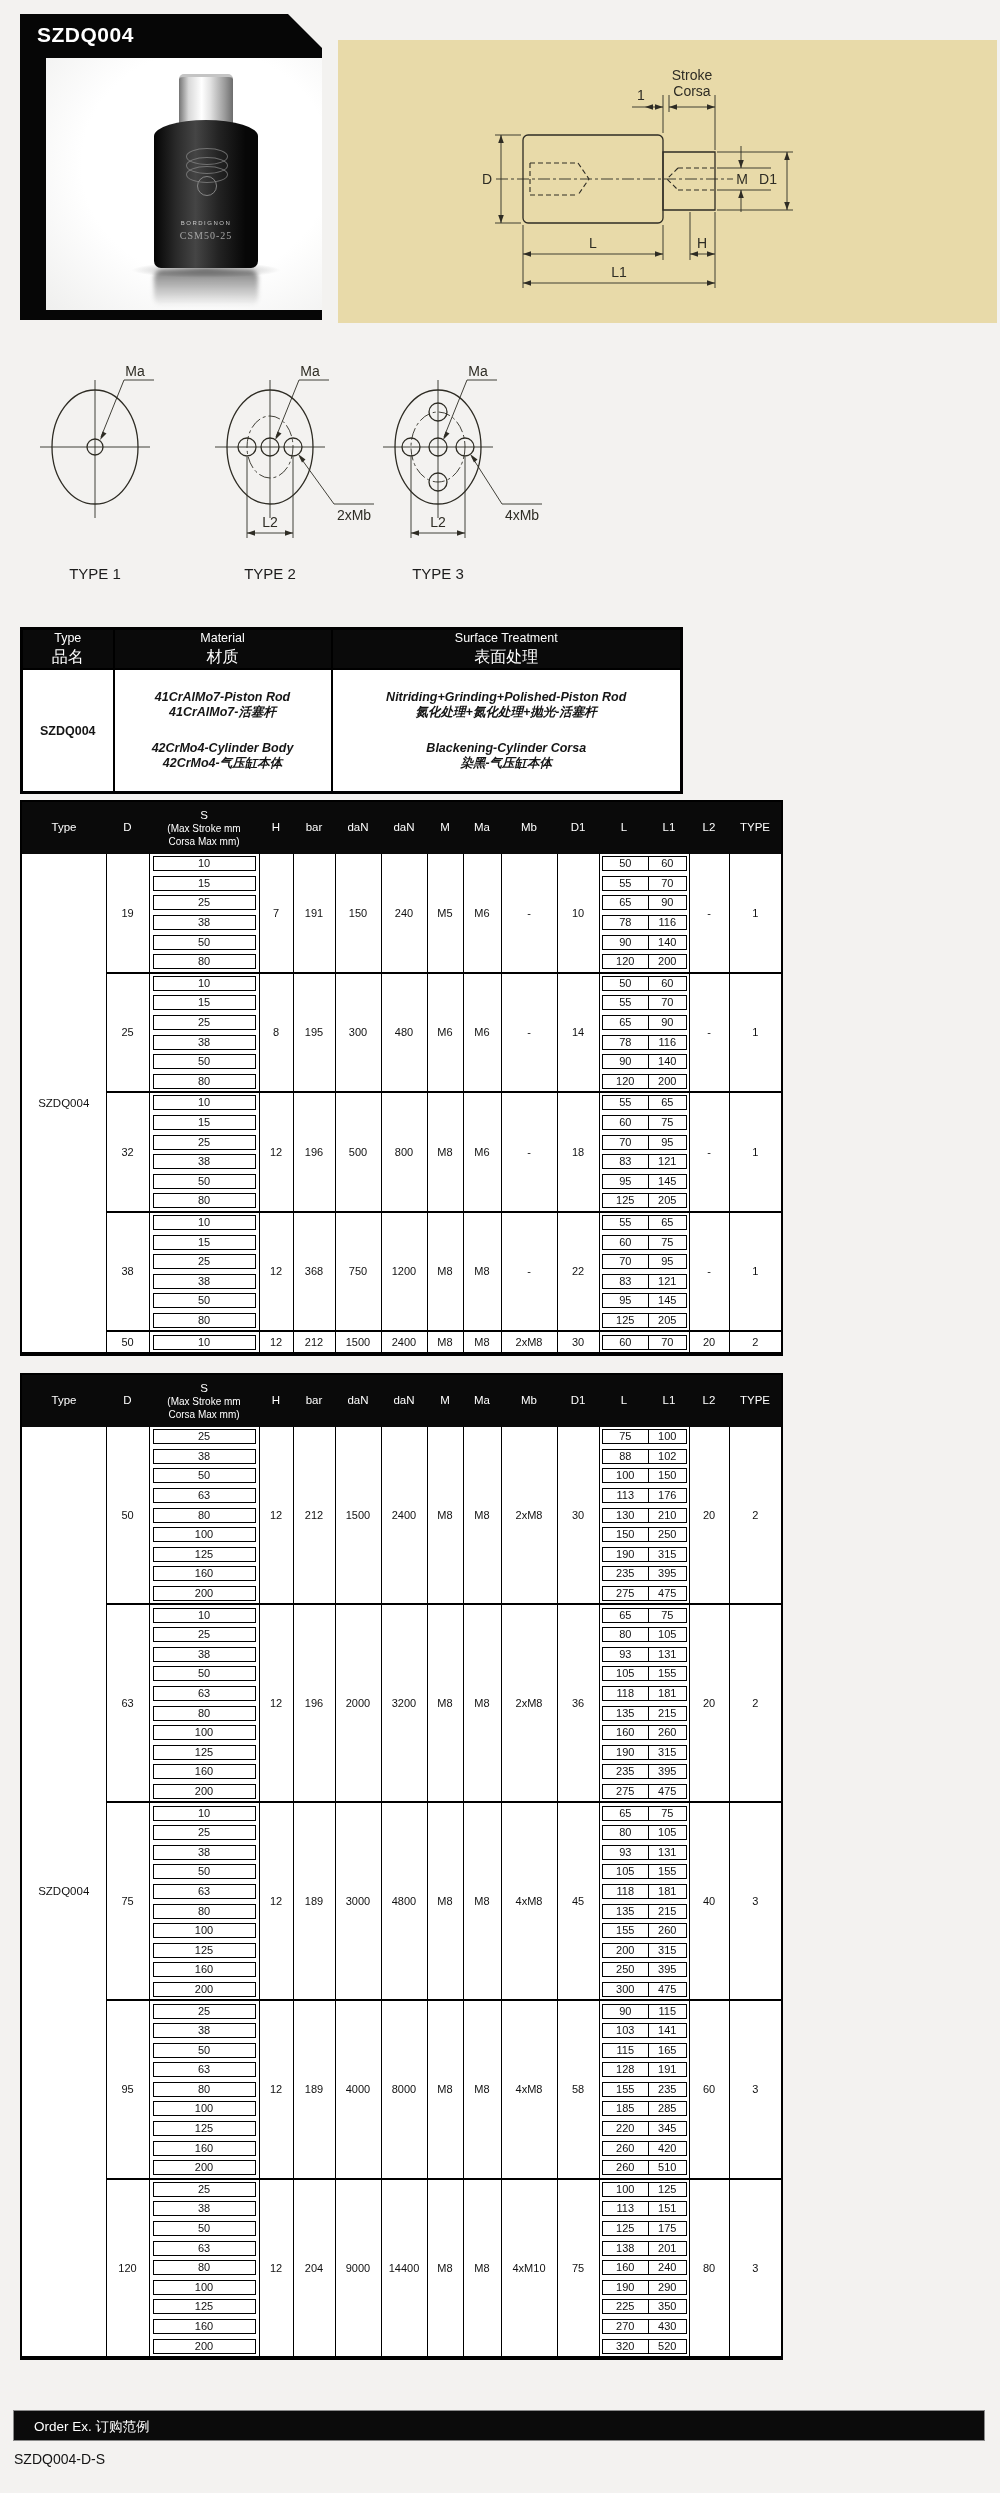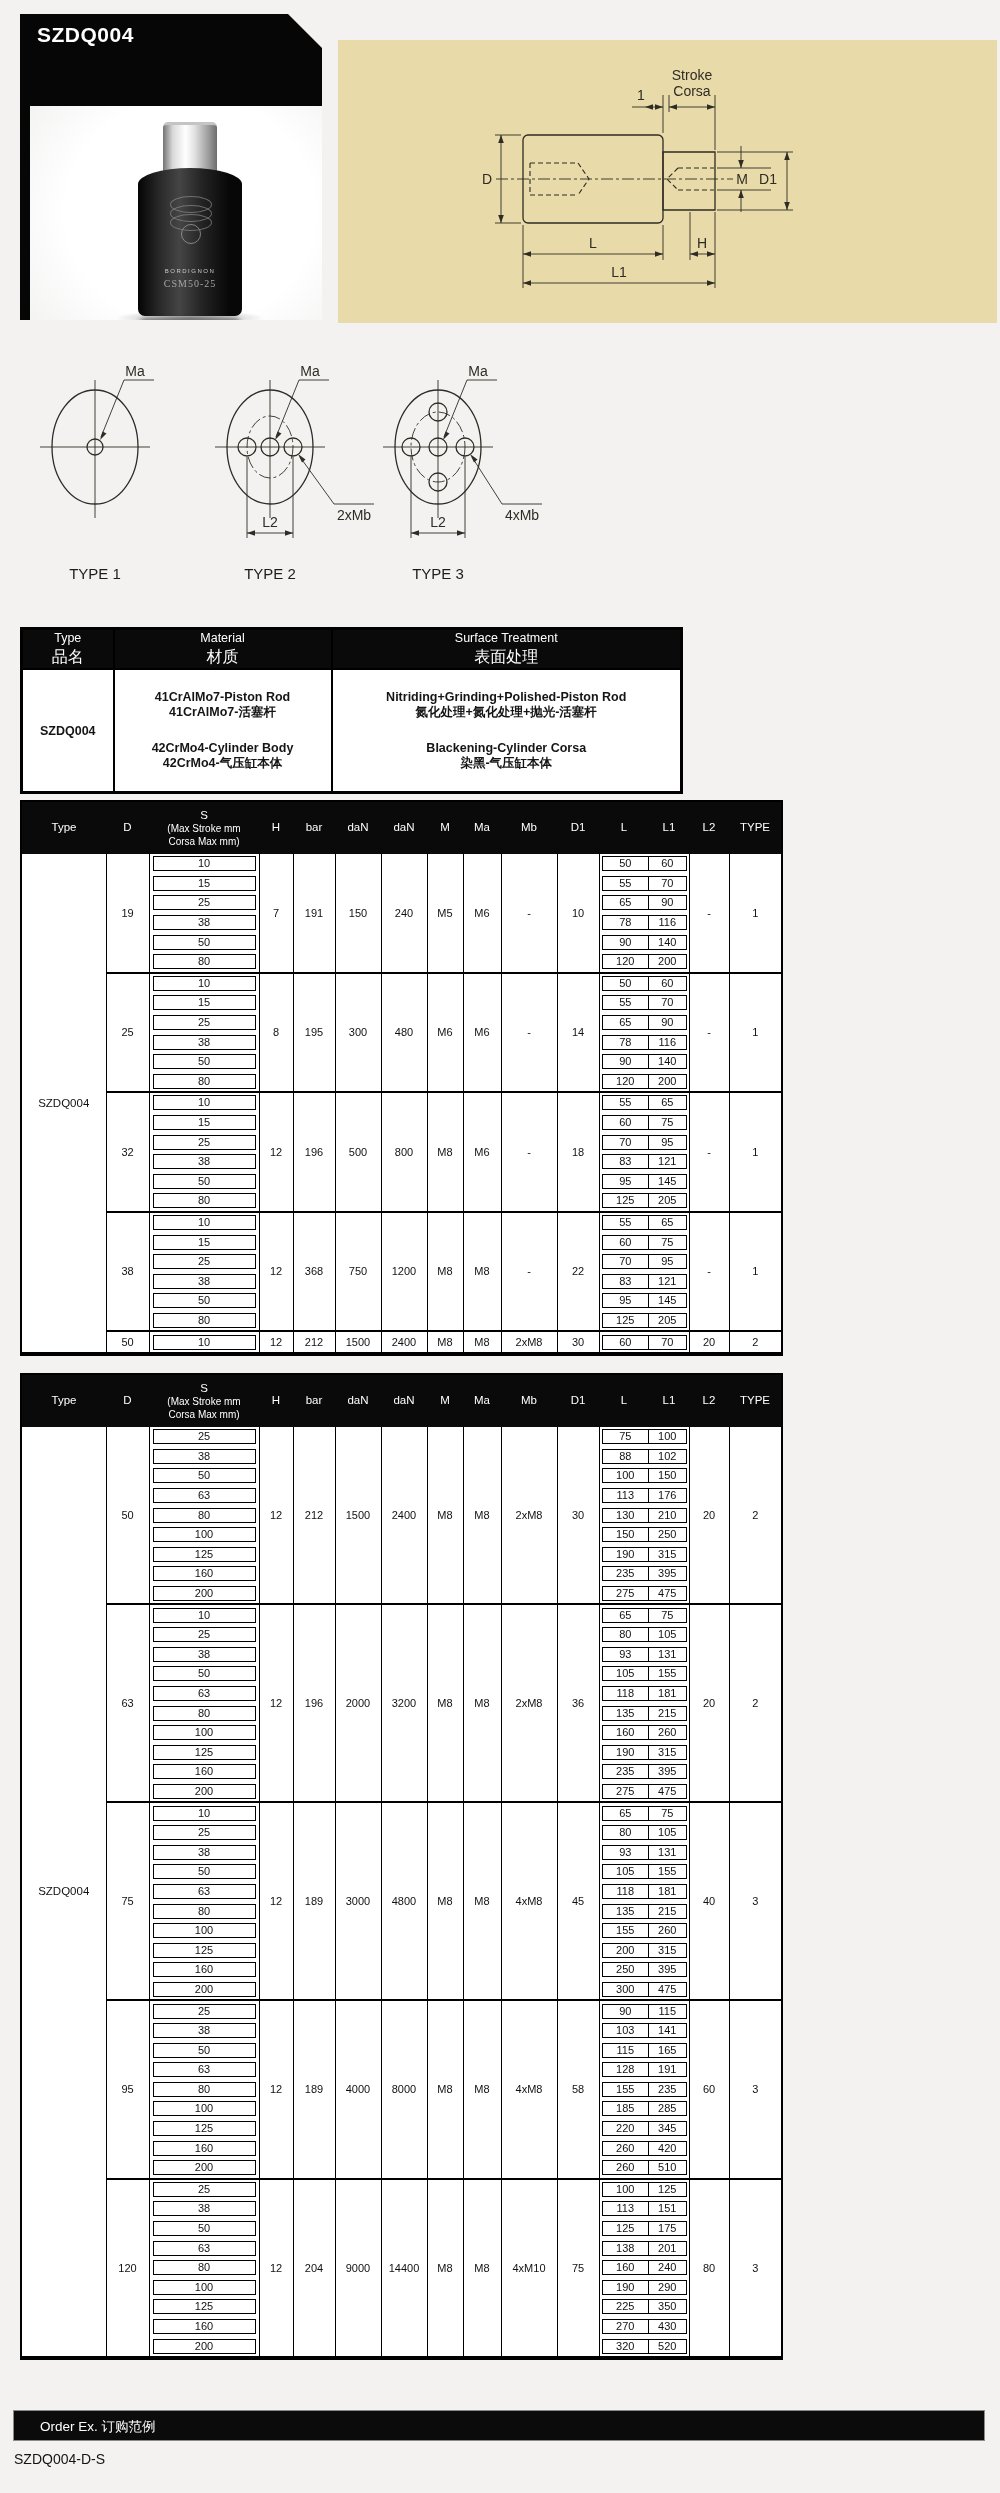--- a/index.html
+++ b/index.html
@@ -3,22 +3,22 @@
 <meta charset="utf-8">
 <style>
   html,body{margin:0;padding:0;background:#e9e8e6;}
   .page{position:relative;width:1000px;height:2493px;background:#f3f2f0;margin:0 auto;
         font-family:"Liberation Sans",sans-serif;color:#111;overflow:hidden;}
 
   
   .frame{position:absolute;left:20px;top:14px;width:302px;height:306px;background:#060606;
          clip-path:polygon(0 0,268px 0,302px 34px,302px 306px,0 306px);}
   .frame-title{position:absolute;left:17px;top:9px;color:#fff;font-size:21px;font-weight:bold;letter-spacing:.5px;}
-  .frame-inner{position:absolute;left:10px;top:44px;width:320px;height:252px;
-               background:radial-gradient(ellipse at 50% 42%,#ffffff 55%,#efefee 100%);margin-top:48px;}
+  .frame-inner{position:absolute;left:26px;top:44px;width:320px;height:252px;
+               background:radial-gradient(ellipse at 50% 42%,#ffffff 55%,#efefee 100%);}
   .cap{position:absolute;left:50%;top:16px;width:54px;height:50px;margin-left:-27px;
        background:linear-gradient(90deg,#747474 0%,#d9d9d9 18%,#ffffff 42%,#e2e2e2 58%,#9a9a9a 85%,#6d6d6d 100%);
        border-radius:5px 5px 0 0;border-top:3px solid #c4c4c4;}
   .cyl{position:absolute;left:50%;top:62px;width:104px;height:148px;margin-left:-52px;
        background:linear-gradient(90deg,#040404,#2b2b2b 22%,#454545 40%,#232323 62%,#070707 88%);
        border-radius:52px 52px 7px 7px / 16px 16px 7px 7px;}
   .coil{position:absolute;left:50%;width:40px;height:15px;margin-left:-20px;border:1px solid #8a8a8a;
         border-radius:50%;opacity:.7;}
   .coil-ball{position:absolute;left:50%;top:56px;width:18px;height:18px;margin-left:-9px;border:1px solid #999;
         border-radius:50%;opacity:.8;}
@@ -46,21 +46,21 @@
   .types{position:absolute;left:30px;top:360px;width:530px;height:225px;}
 
   
   .mat-wrap{position:absolute;left:20px;top:627px;}
   table.mat{border-collapse:collapse;table-layout:fixed;width:660px;background:#fff;border:3px solid #000;}
   .mat th{background:#0a0a0a;color:#fff;font-weight:normal;font-size:12.5px;height:38px;
           border:2px solid #000;line-height:1.25;padding:0;}
   .mat th .zh{font-size:16px;}
   .mat td{border:2px solid #000;text-align:center;vertical-align:middle;font-size:12.5px;font-weight:600;
           color:#151515;height:99px;padding:0;}
-  .mat .grp{margin:20px 0;line-height:1.22;}
+  .mat .grp{margin:20px 0;line-height:1.22;font-style:italic;}
 
   
   .spec-host{position:absolute;left:20px;}
   table.spec{border-collapse:collapse;table-layout:fixed;width:761px;background:#fff;
              border:2px solid #000;border-bottom:4px solid #000;}
   .spec th{background:#0a0a0a;color:#fff;font-weight:normal;font-size:11.5px;height:52px;
            vertical-align:middle;padding:0;line-height:1.2;}
   .spec th div{font-size:11.5px;line-height:13px;}
   .spec th div.small{font-size:10px;}
   .spec td{border-left:1px solid #000;border-right:1px solid #000;text-align:center;vertical-align:middle;
@@ -68,21 +68,21 @@
   .spec td.bend{border-bottom:2px solid #000;}
   .spec td.tcol{font-size:11.5px;}
   .spec .sbox{margin:2px 3px;border:1px solid #000;height:13px;line-height:13px;}
   .spec td.lc{border-right:0;}
   .spec td.l1c{border-left:0;}
   .spec .lbox{margin:2px 0 2px 2px;border:1px solid #000;height:13px;line-height:13px;}
   .spec .l1box{margin:2px 2px 2px 0;border:1px solid #000;border-left:0;height:13px;line-height:13px;}
 
   
   .order-bar{position:absolute;left:13px;top:2410px;width:972px;height:31px;background:#0b0b0b;
-             color:#fff;font-size:13.5px;line-height:31px;padding-left:26px;box-sizing:border-box;
+             color:#fff;font-size:13.5px;line-height:31px;padding-left:20px;box-sizing:border-box;
              border:1px solid #8a8a8a;}
   .order-ex{position:absolute;left:14px;top:2451px;font-size:14px;color:#141414;}
 </style>
 </head>
 <body>
 
 <div class="page">
 
   <div class="frame">
     <div class="frame-title">SZDQ004</div>

